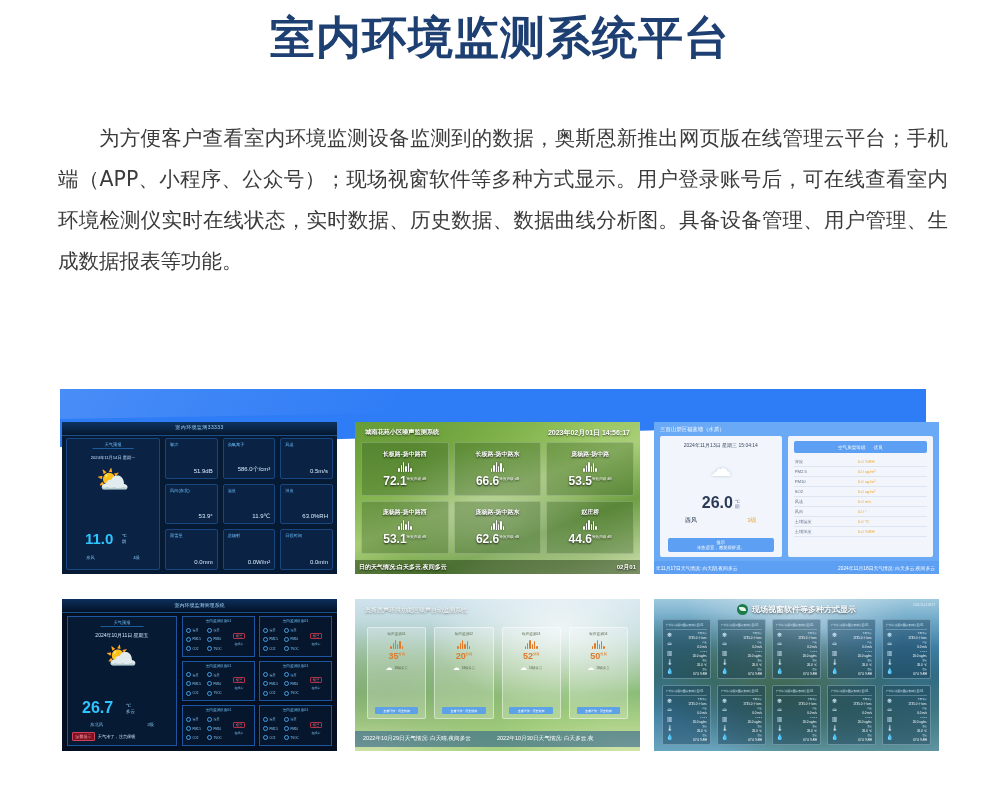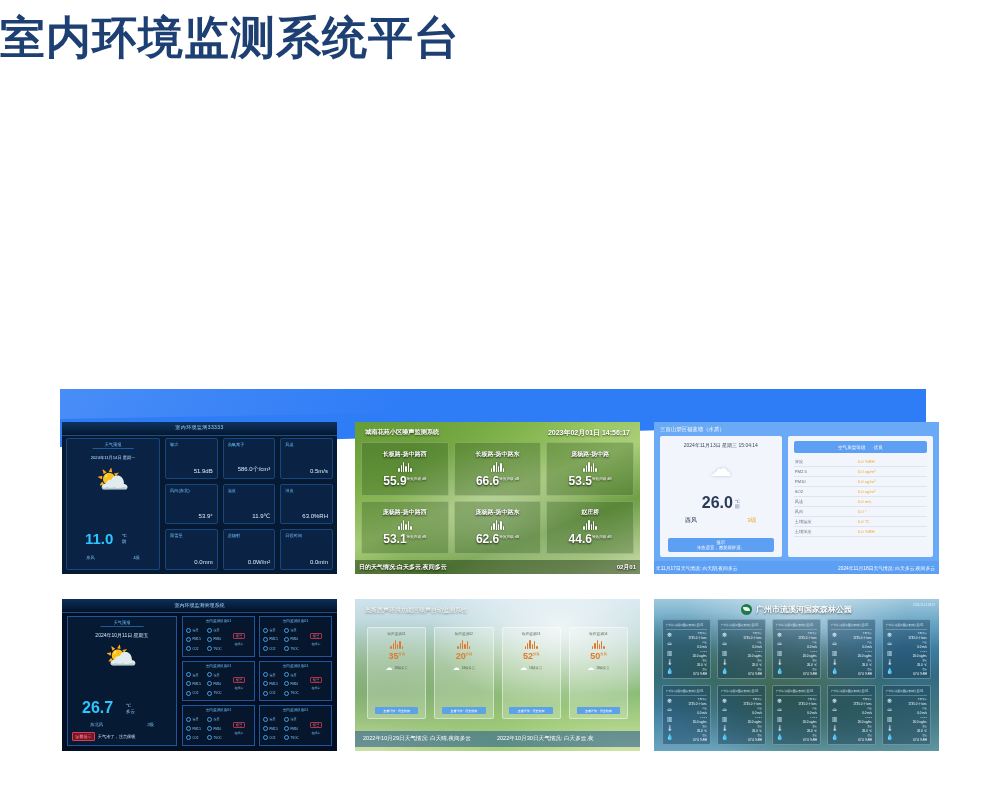--- a/index.html
+++ b/index.html
@@ -5,21 +5,21 @@
   html,body{margin:0;padding:0;}
   body{
     width:1000px;height:794px;background:#ffffff;overflow:hidden;
     font-family:"Liberation Sans","DejaVu Sans",sans-serif;
     -webkit-font-smoothing:antialiased;
   }
   .page{position:relative;width:1000px;height:794px;}
 
   
   .title{
-    position:absolute;left:0;top:8px;width:1000px;
+    position:absolute;left:0;top:8px;width:1000px;text-align:center;
     font-size:45px;font-weight:bold;color:#1d3f72;letter-spacing:1px;
     font-family:"DejaVu Sans","Liberation Sans",sans-serif;
   }
   .intro{
     position:absolute;left:58px;top:118px;width:890px;
     font-size:20.5px;line-height:41px;color:#3b3b3b;text-align:justify;
     text-indent:2em;
     font-family:"DejaVu Sans","Liberation Sans",sans-serif;
   }
 
@@ -197,20 +197,21 @@
   .fp-row .tx{flex:1;text-align:right;line-height:4px;}
   .fp-row .tx .k{font-size:2.4px;color:#b9d8ea;display:block;}
   .fp-row .tx .v{font-size:3px;color:#ffffff;display:block;}
 </style>
 </head>
 <body>
 
 <div class="page">
 
   <div class="title">室内环境监测系统平台</div>
+  <div class="intro">为方便客户查看室内环境监测设备监测到的数据，奥斯恩新推出网页版在线管理云平台；手机端（APP、小程序、公众号）；现场视窗软件等多种方式显示。用户登录账号后，可在线查看室内环境检测仪实时在线状态，实时数据、历史数据、数据曲线分析图。具备设备管理、用户管理、生成数据报表等功能。</div>
 
   <div class="band"></div>
   <div class="band-hi"></div>
 
   <div class="panel p1">
     <div class="dk">
       <div class="dk-bar">
         <div class="t">室内环境监测33333</div>
       </div>
       <div class="dk-body">
@@ -280,21 +281,21 @@
         <div class="gr-card">
           <div class="nm">长板路-扬中路西</div>
           <div class="wave">
               <i style="height:4px"></i>
               <i style="height:7px"></i>
               <i style="height:10px"></i>
               <i style="height:6px"></i>
               <i style="height:9px"></i>
               <i style="height:4px"></i>
             </div>
-          <div class="vl"><span>55.9</span><sup>等效声级 dB</sup></div>
+          <div class="vl"><span>72.1</span><sup>等效声级 dB</sup></div>
         </div>
         <div class="gr-card">
           <div class="nm">长板路-扬中路东</div>
           <div class="wave">
               <i style="height:4px"></i>
               <i style="height:7px"></i>
               <i style="height:10px"></i>
               <i style="height:6px"></i>
               <i style="height:9px"></i>
               <i style="height:4px"></i>
@@ -630,21 +631,21 @@
         <span class="s2">2022年10月30日天气情况: 白天多云,夜</span>
       </div>
     </div>
   </div>
 
   <div class="panel p6">
     <div class="fp">
       <div class="fp-ts">2024-11-13 09:57</div>
       <div class="fp-head">
         <div class="fp-logo"></div>
-        <div class="t">广州市流溪河国家森林公园</div>
+        <div class="t">现场视窗软件等多种方式显示</div>
       </div>
       <div class="fp-grid" id="p6grid">
           <div class="fp-card">
             <div class="h">广州市流溪河国家森林公园 01</div>
             <div class="fp-row">
               <span class="ic">❋</span>
               <span class="tx">
                 <span class="k">负氧离子</span>
                 <span class="v">1735.0 个/cm³</span>
               </span>

